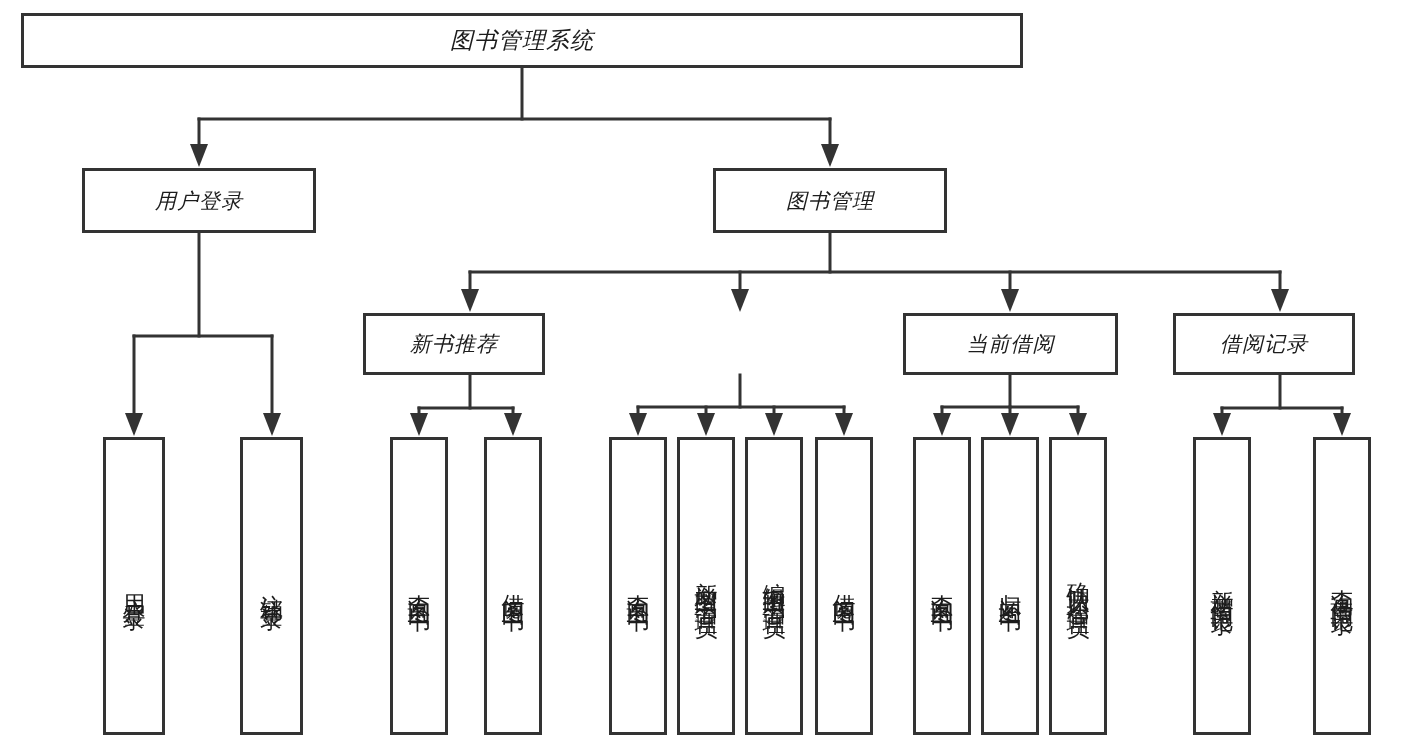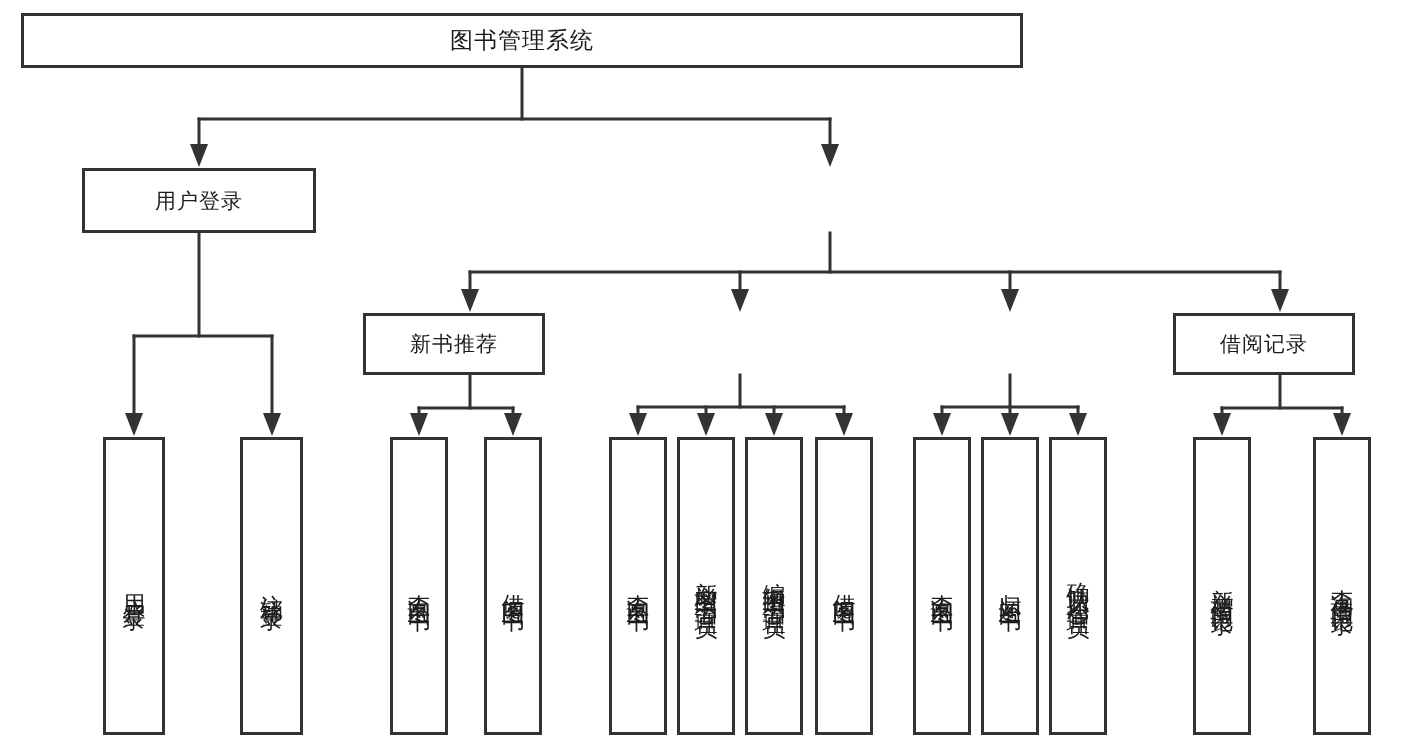--- a/index.html
+++ b/index.html
@@ -27,20 +27,21 @@
     display:flex;
     align-items:center;
     justify-content:center;
     color:var(--text);
     z-index:2;
   }
   .box-h{
     font-size:21px;
     letter-spacing:1px;
     white-space:nowrap;
+    font-style:italic;
   }
   .box-root{font-size:23px;}
   .box-v{
     writing-mode:vertical-rl;
     text-orientation:mixed;
     font-size:23px;
     letter-spacing:5px;
     line-height:1;
     text-align:center;
   }
@@ -122,22 +123,24 @@
       <polygon points="1001,413 1019,413 1010,436"></polygon>
       <polygon points="1069,413 1087,413 1078,436"></polygon>
       <polygon points="1213,413 1231,413 1222,436"></polygon>
       <polygon points="1333,413 1351,413 1342,436"></polygon>
     </g>
   </svg>
 
   <div class="box box-h box-root" style="left:21px;top:13px;width:1002px;height:55px">图书管理系统</div>
 
   <div class="box box-h" style="left:82px;top:168px;width:234px;height:65px">用户登录</div>
+  <div class="box box-h" style="left:713px;top:168px;width:234px;height:65px">图书管理</div>
 
   <div class="box box-h" style="left:363px;top:313px;width:182px;height:62px">新书推荐</div>
+  <div class="box box-h" style="left:903px;top:313px;width:215px;height:62px">当前借阅</div>
   <div class="box box-h" style="left:1173px;top:313px;width:182px;height:62px">借阅记录</div>
 
   <div class="box box-v" style="left:103px;top:437px;width:62px;height:298px">用户登录</div>
   <div class="box box-v" style="left:240px;top:437px;width:63px;height:298px">注销登录</div>
 
   <div class="box box-v" style="left:390px;top:437px;width:58px;height:298px">查询图书</div>
   <div class="box box-v" style="left:484px;top:437px;width:58px;height:298px">借阅图书</div>
 
   <div class="box box-v" style="left:609px;top:437px;width:58px;height:298px">查询图书</div>
   <div class="box box-v" style="left:677px;top:437px;width:58px;height:298px">新增图书（管理员）</div>

